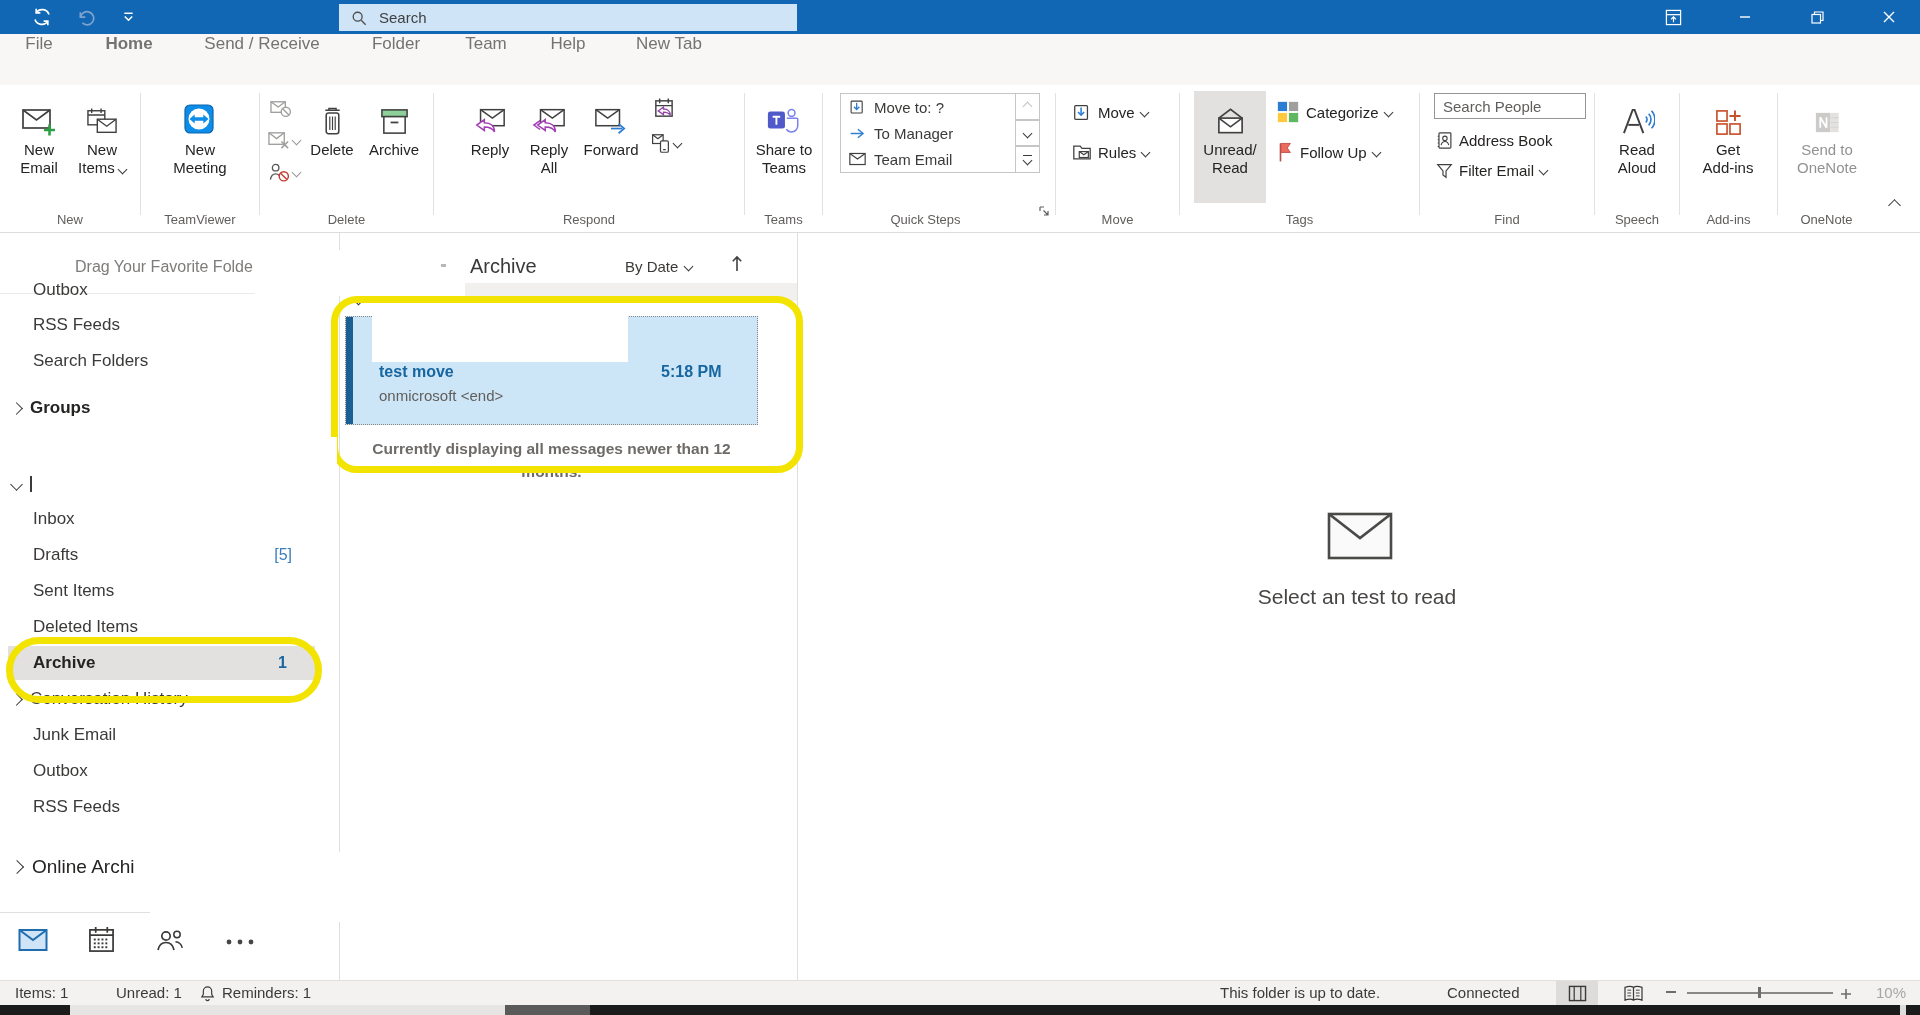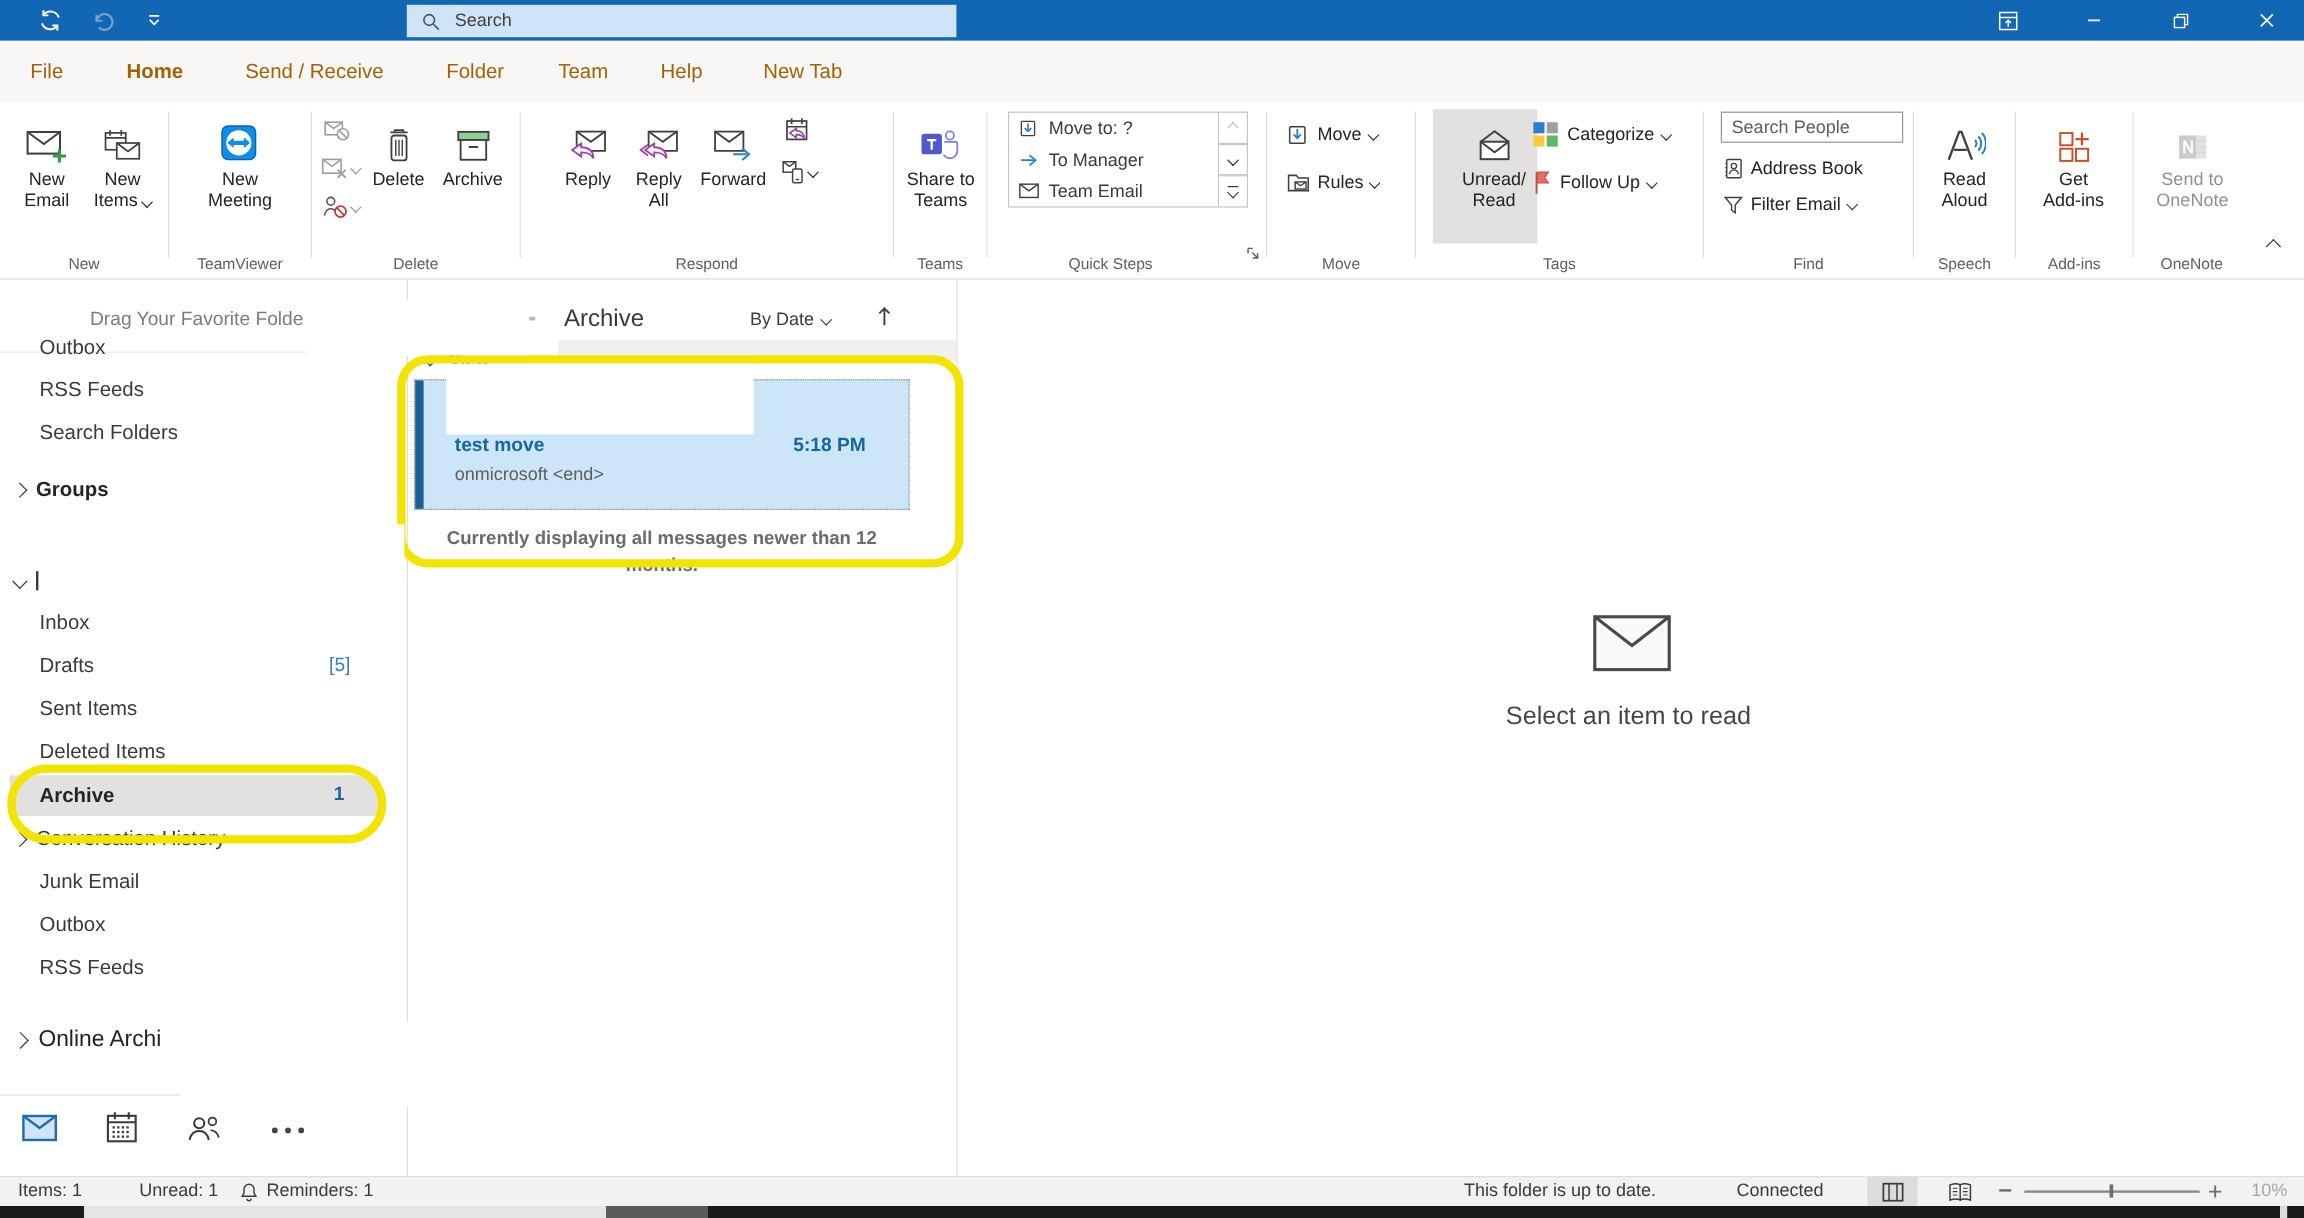--- a/index.html
+++ b/index.html
@@ -6,21 +6,21 @@
   #app{position:relative;width:1920px;height:1015px;background:#fff;overflow:hidden;
        font-family:"Liberation Sans","DejaVu Sans",sans-serif;color:#252423;}
   .abs{position:absolute;}
   
   .titlebar{position:absolute;left:0;top:0;width:1920px;height:34px;background:#1267b4;}
   .qatbtn{position:absolute;top:4px;width:28px;height:26px;display:flex;align-items:center;justify-content:center;}
   .searchbox{position:absolute;left:339px;top:4px;width:458px;height:27px;background:#cfe4f7;display:flex;align-items:center;gap:10px;padding-left:40px;box-sizing:border-box;font-size:15px;color:#3f3f3f;}
   .winbtn{position:absolute;top:0;width:46px;height:34px;display:flex;align-items:center;justify-content:center;}
   
   .tabrow{position:absolute;left:0;top:34px;width:1920px;height:51px;background:#f8f7f5;}
-  .tab{position:absolute;top:0;height:51px;display:flex;align-items:center;font-size:17px;color:#a16207;transform:translateX(-50%);}
+  .tab{position:absolute;top:0;height:51px;display:flex;font-size:17px;color:#737373;transform:translateX(-50%);}
   .tab.active{font-weight:700;}
   .tabline{position:absolute;height:4px;background:#1267b4;top:79px;}
   
   .ribbon{position:absolute;left:0;top:85px;width:1920px;height:148px;background:#fff;border-bottom:1px solid #dedcda;box-sizing:border-box;}
   .rdv{position:absolute;top:8px;height:122px;width:1px;background:#e3e1df;}
   .rbig{position:absolute;top:6px;display:flex;flex-direction:column;align-items:center;text-align:center;font-size:15px;line-height:18px;color:#252423;}
   .rbig .ric{height:46px;display:flex;align-items:flex-end;justify-content:center;}
   .rbig .rt{margin-top:4px;}
   .rmed{position:absolute;display:flex;align-items:center;gap:6px;font-size:15px;color:#252423;height:26px;white-space:nowrap;}
   .rsm{position:absolute;display:flex;align-items:center;gap:3px;}
@@ -337,21 +337,21 @@
       <svg width="20" height="19" viewBox="0 0 22 20">
           <path d="M2 3h7l2 2.5h9V17H2z" fill="#fff" stroke="#404040" stroke-width="1.4"></path>
           <rect x="8" y="9" width="10" height="6.5" fill="#fff" stroke="#404040" stroke-width="1.3"></rect>
           <path d="M8 9l5 3.5 5-3.5" fill="none" stroke="#404040" stroke-width="1.3"></path>
         </svg>
       <span>Rules</span>
         <i class="cv"></i>
     </div>
     <div class="rdv" style="left:1179px;"></div>
 
-    <div class="rbig" style="left:1194px;width:72px;background:#e3e1df;height:112px;padding-left:15px;">
+    <div class="rbig" style="left:1194px;width:72px;background:#e3e1df;height:112px;">
       <span class="ric">
           <svg width="33" height="31" viewBox="0 0 34 32">
             <path d="M5 12.5L17 3.5l12 9" fill="none" stroke="#404040" stroke-width="1.7"></path>
             <rect x="5" y="12.5" width="24" height="15" fill="#fff" stroke="#404040" stroke-width="1.7"></rect>
             <path d="M5 12.5l12 9 12-9" fill="none" stroke="#404040" stroke-width="1.7"></path>
           </svg>
         </span>
       <span class="rt">Unread/</span>
       <span>Read</span>
     </div>
@@ -598,21 +598,21 @@
   <div class="abs" style="left:345px;top:463px;width:413px;text-align:center;font-size:15.5px;font-weight:700;color:#6d6a67;"><span>months.</span></div>
 
   <div class="vline" style="left:797px;top:233px;height:747px;"></div>
 
   <div class="abs" style="left:1327px;top:512px;">
     <svg width="66" height="48" viewBox="0 0 66 48">
         <rect x="2" y="2" width="62" height="44" fill="#fafafa" stroke="#4a4a48" stroke-width="2.6"></rect>
         <path d="M2 2l31 24L64 2" fill="none" stroke="#4a4a48" stroke-width="2.6"></path>
       </svg>
   </div>
-  <div class="abs" style="left:897px;top:585px;width:920px;text-align:center;font-size:21px;color:#484644;"><span>Select an item to read</span></div>
+  <div class="abs" style="left:897px;top:585px;width:920px;text-align:center;font-size:21px;color:#484644;"><span>Select an test to read</span></div>
 
   <div class="anno" style="left:331px;top:296px;width:458px;height:163px;"></div>
   <div class="anno" style="left:6px;top:637px;width:302px;height:52px;border-radius:33px;"></div>
   <div class="redact" style="left:255px;top:250px;width:185px;height:46px;"></div>
   <div class="redact" style="left:110px;top:437px;width:227px;height:37px;"></div>
   <div class="redact" style="left:372px;top:303px;width:256px;height:59px;"></div>
   <div class="redact" style="left:150px;top:852px;width:190px;height:70px;"></div>
 
   <div class="statusbar">
     <div class="stx" style="left:15px;"><span>Items: 1</span></div>

